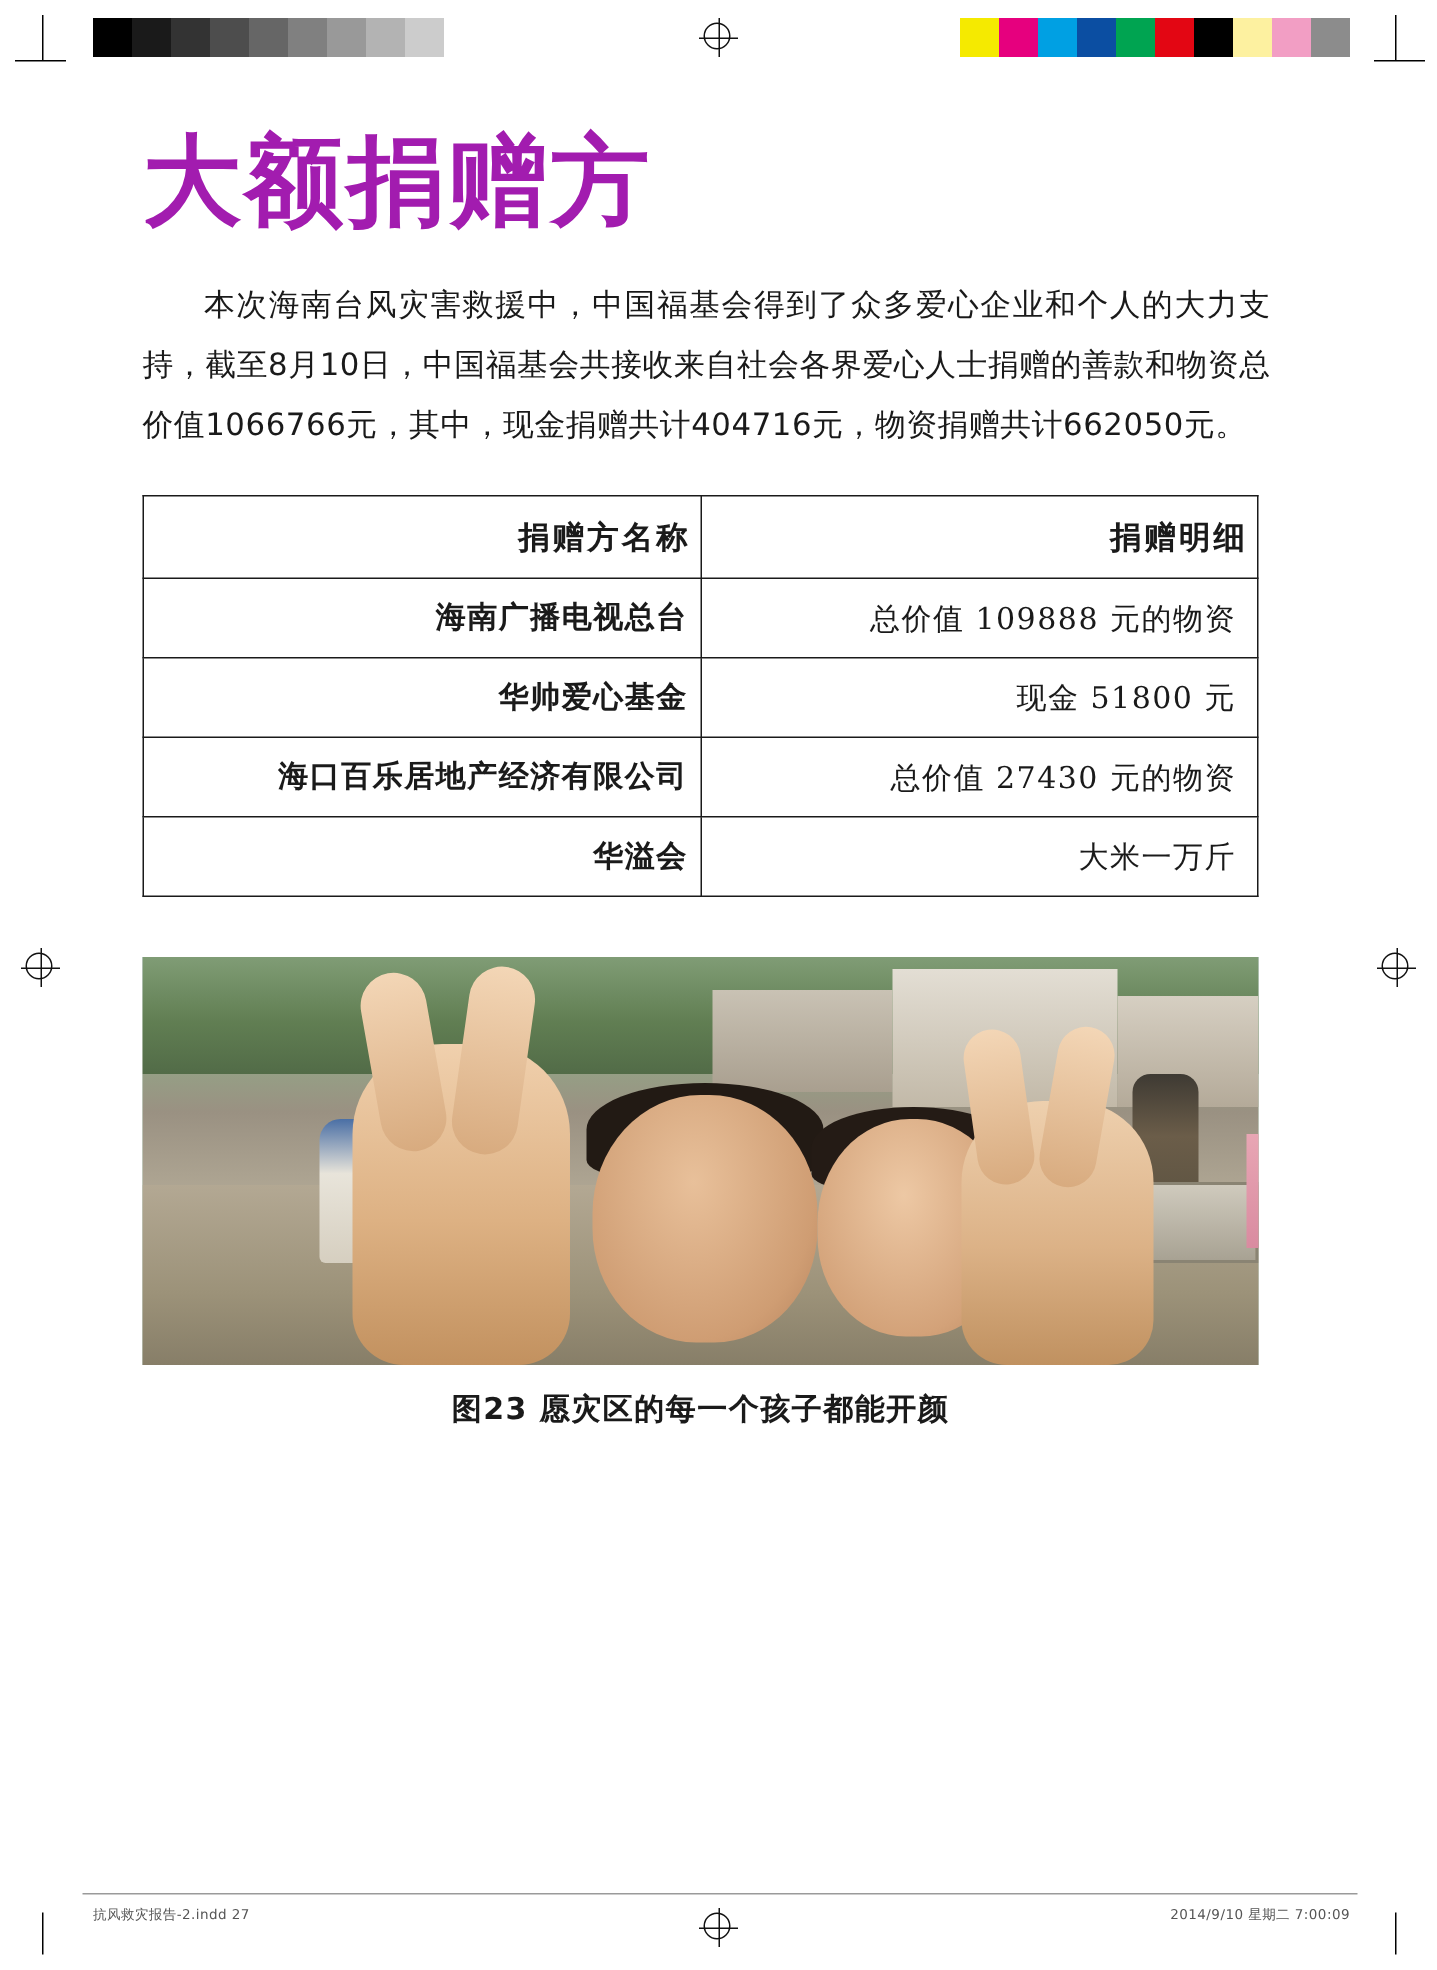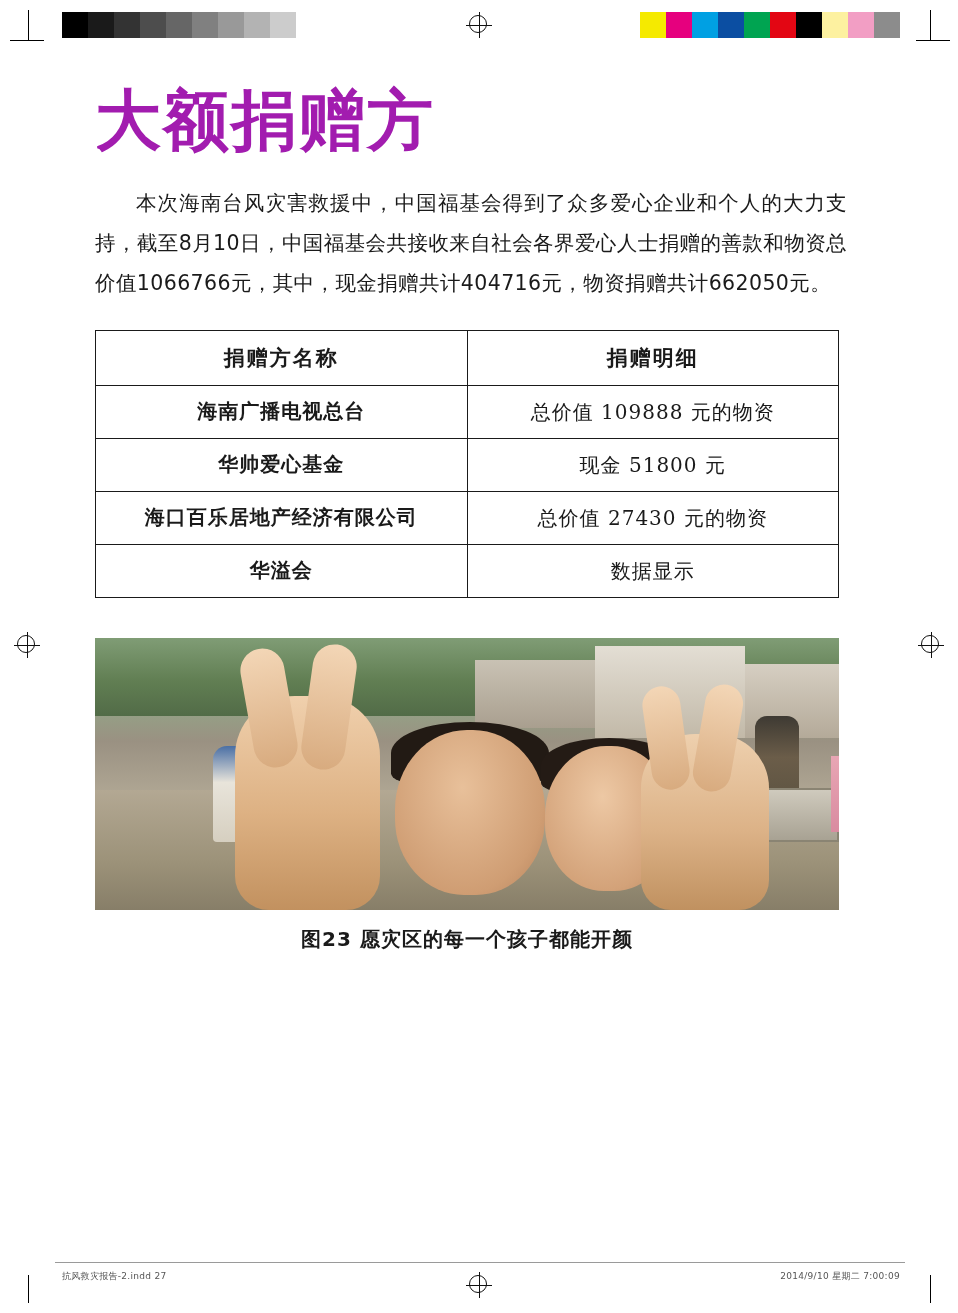--- a/index.html
+++ b/index.html
@@ -91,21 +91,21 @@
 
   
   .donor-table {
     margin-top: 26px;
     border-collapse: collapse;
     width: 744px;
     table-layout: fixed;
   }
   .donor-table td, .donor-table th {
     border: 1.4px solid #1a1a1a;
-    text-align: center;
+    text-align: right;
     vertical-align: middle;
     font-family: "DejaVu Serif", "Liberation Serif", serif;
     color: #1a1a1a;
     margin-top: 11px;
   }
   .donor-table th {
     font-size: 21px;
     font-weight: bold;
     padding: 13px 6px;
     letter-spacing: 2px;
@@ -348,21 +348,21 @@
       <tr>
         <td class="name">华帅爱心基金</td>
         <td class="detail">现金 51800 元</td>
       </tr>
       <tr>
         <td class="name">海口百乐居地产经济有限公司</td>
         <td class="detail">总价值 27430 元的物资</td>
       </tr>
       <tr>
         <td class="name">华溢会</td>
-        <td class="detail">数据显示</td>
+        <td class="detail">大米一万斤</td>
       </tr>
     </tbody>
   </table>
 
   <div class="photo-wrap">
     <div class="photo">
       <div class="treeline"></div>
       <div class="bldg-a"></div>
       <div class="bldg-b"></div>
       <div class="bldg-c"></div>

